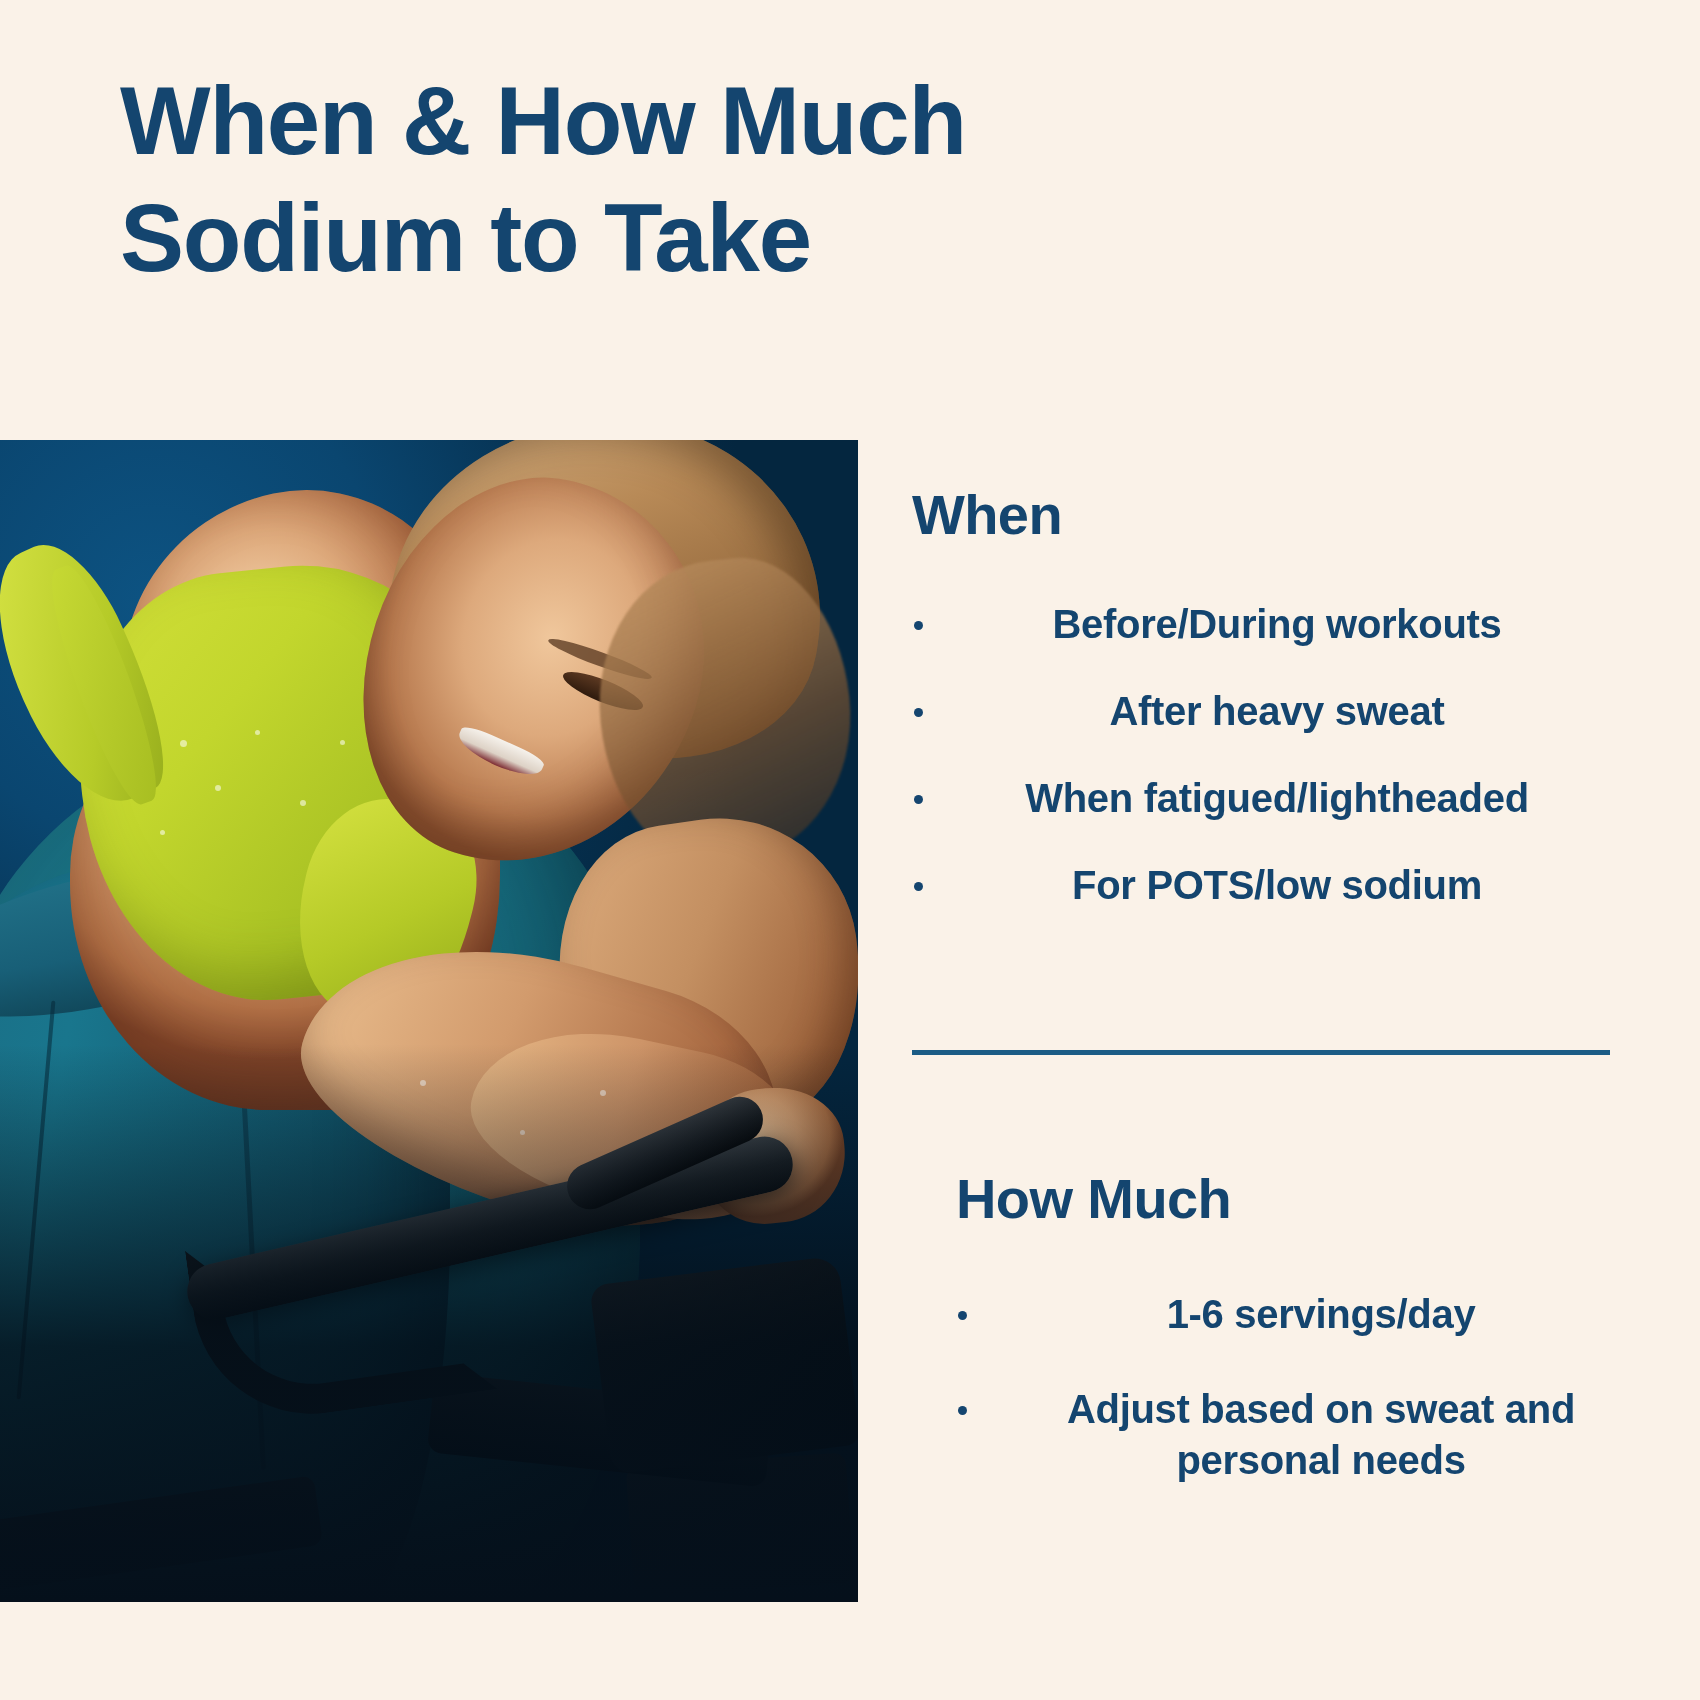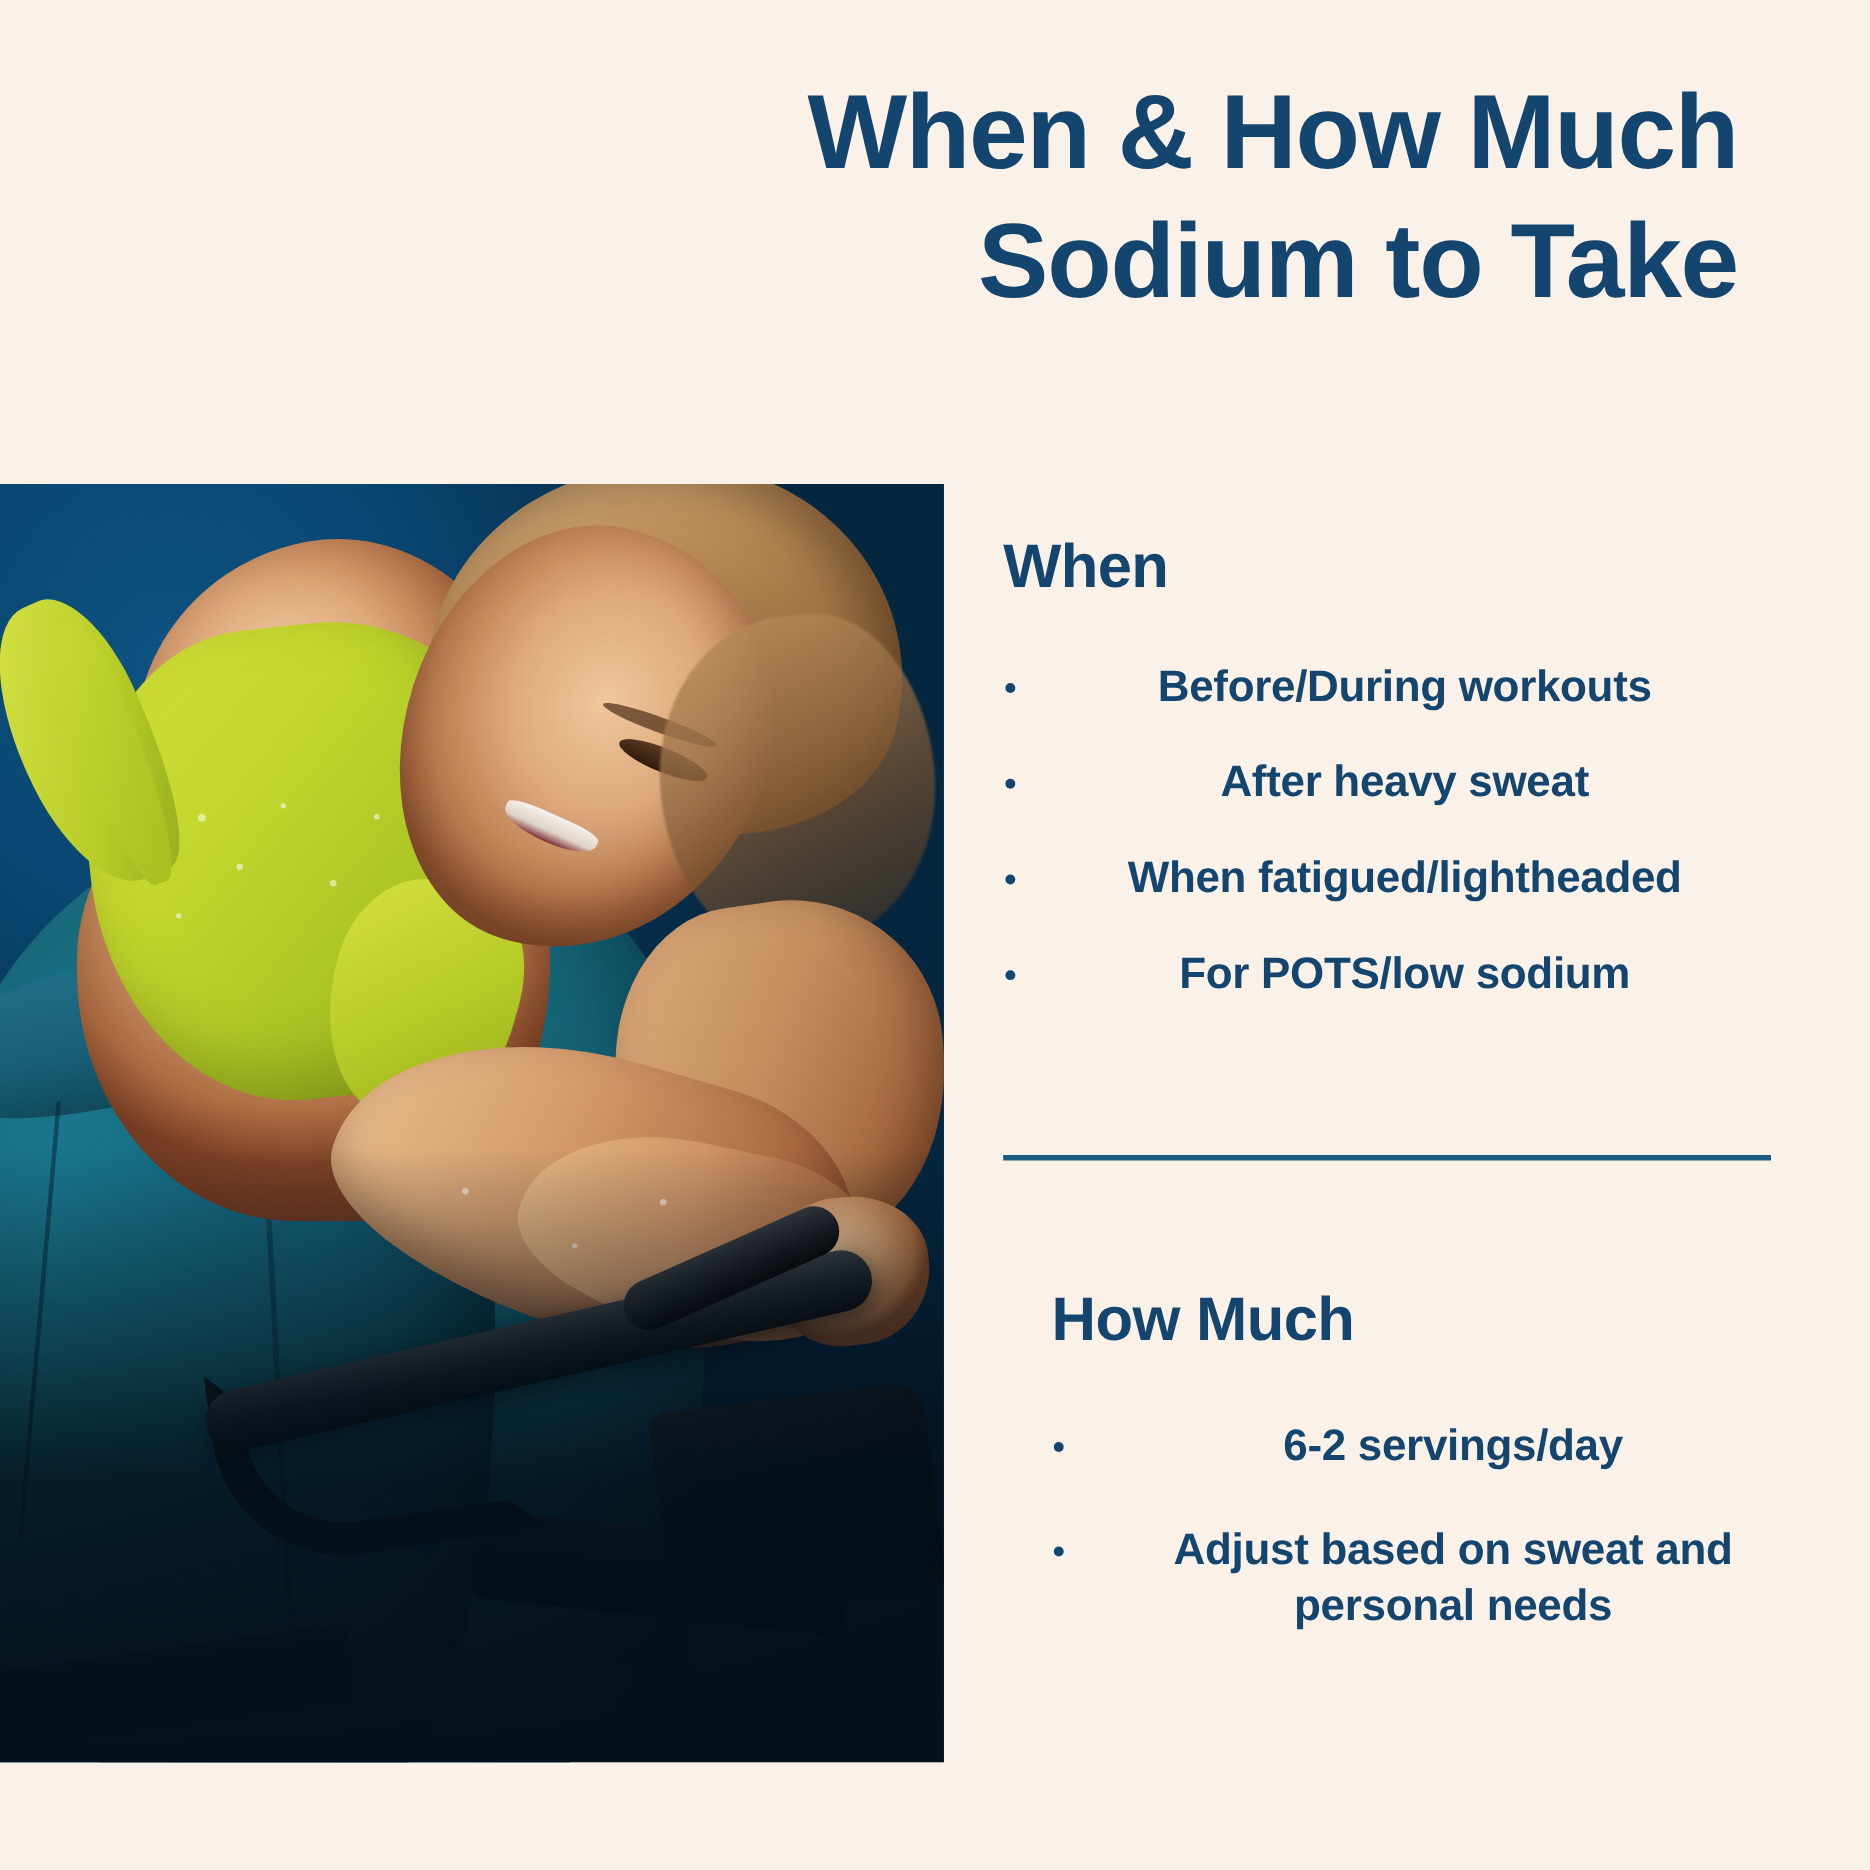--- a/index.html
+++ b/index.html
@@ -14,21 +14,21 @@
     overflow: hidden;
     position: relative;
   }
 
   
   .title-block {
     position: absolute;
     top: 62px;
     left: 0;
     width: 1700px;
-    text-align: right;
+    text-align: left;
     padding: 0 120px;
     box-sizing: border-box;
   }
   .title-line {
     font-size: 96px;
     font-weight: 700;
     line-height: 1.22;
     letter-spacing: -1.2px;
     color: #14456f;
     white-space: nowrap;
@@ -487,16 +487,16 @@
     <li>When fatigued/lightheaded</li>
     <li>For POTS/low sodium</li>
   </ul>
 </div>
 
 <div class="divider"></div>
 
 <div class="content-lower">
   <h2 class="section-heading">How Much</h2>
   <ul class="bullets">
-    <li>6-2 servings/day</li>
+    <li>1-6 servings/day</li>
     <li>Adjust based on sweat and personal needs</li>
   </ul>
 </div>
 
 </body></html>

